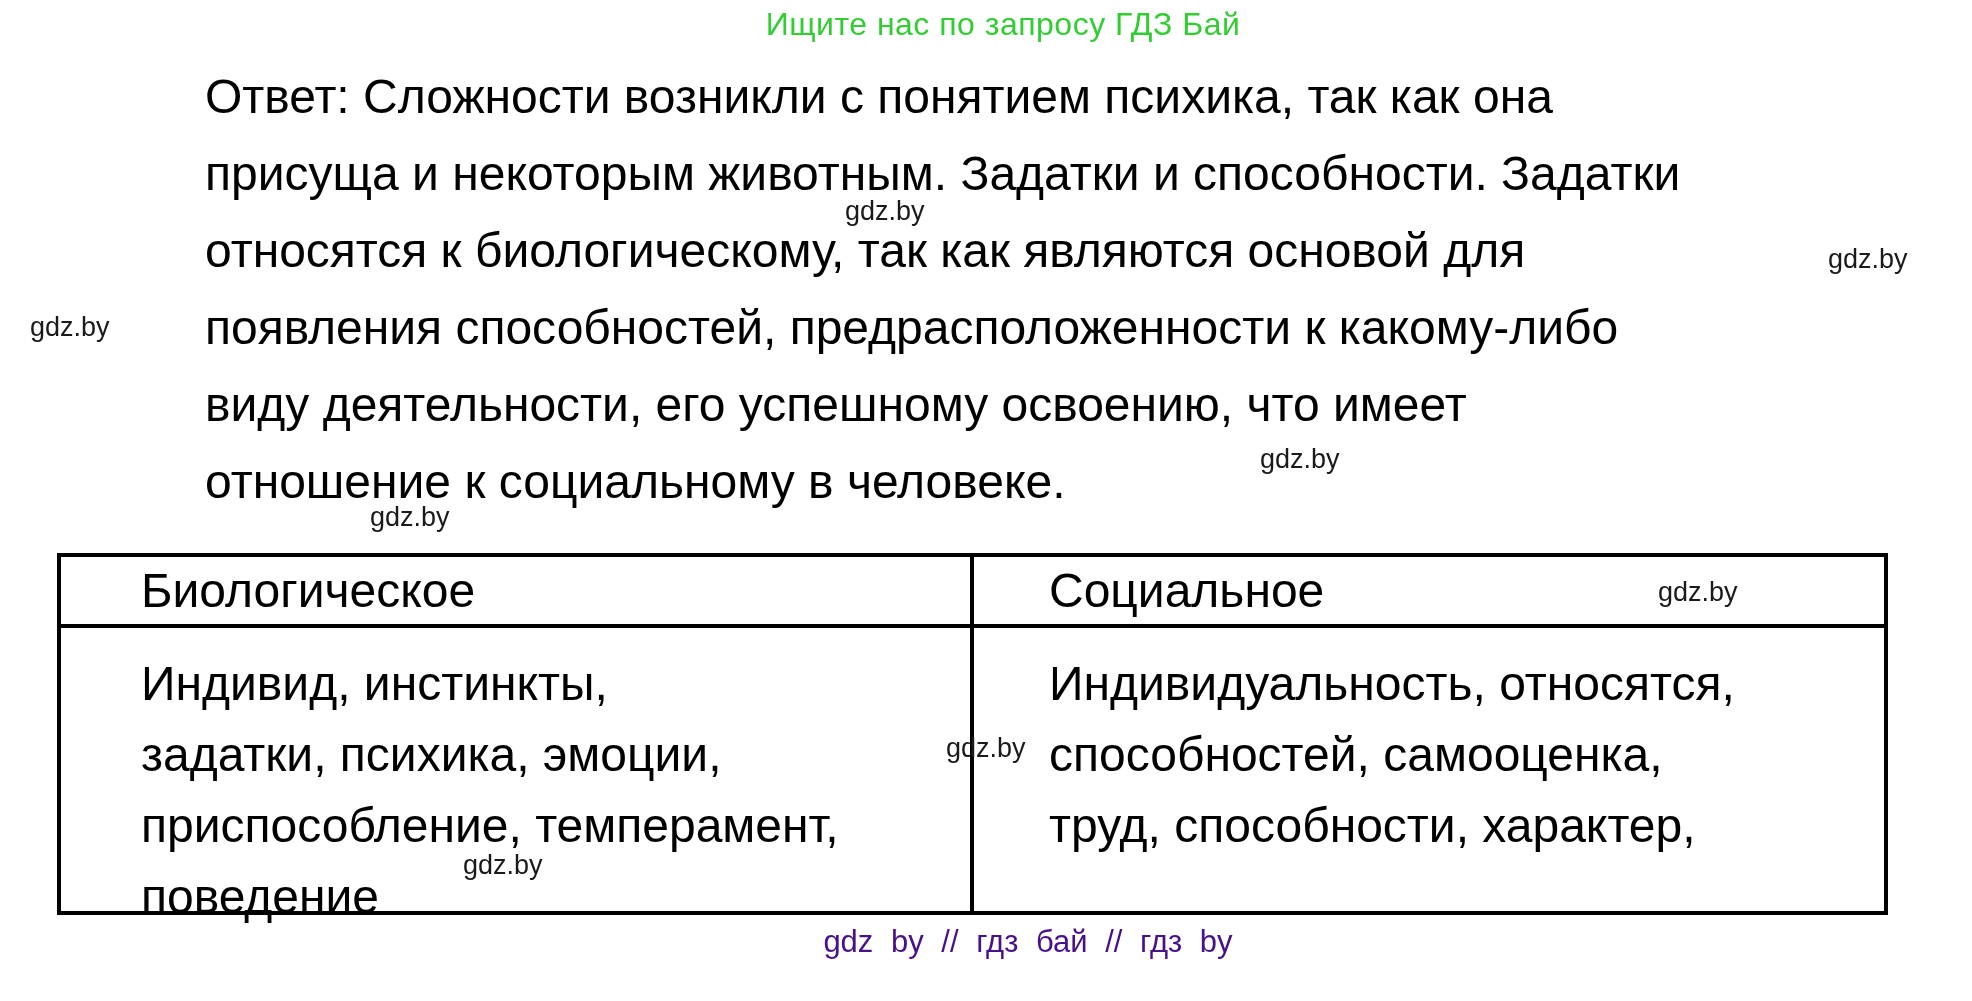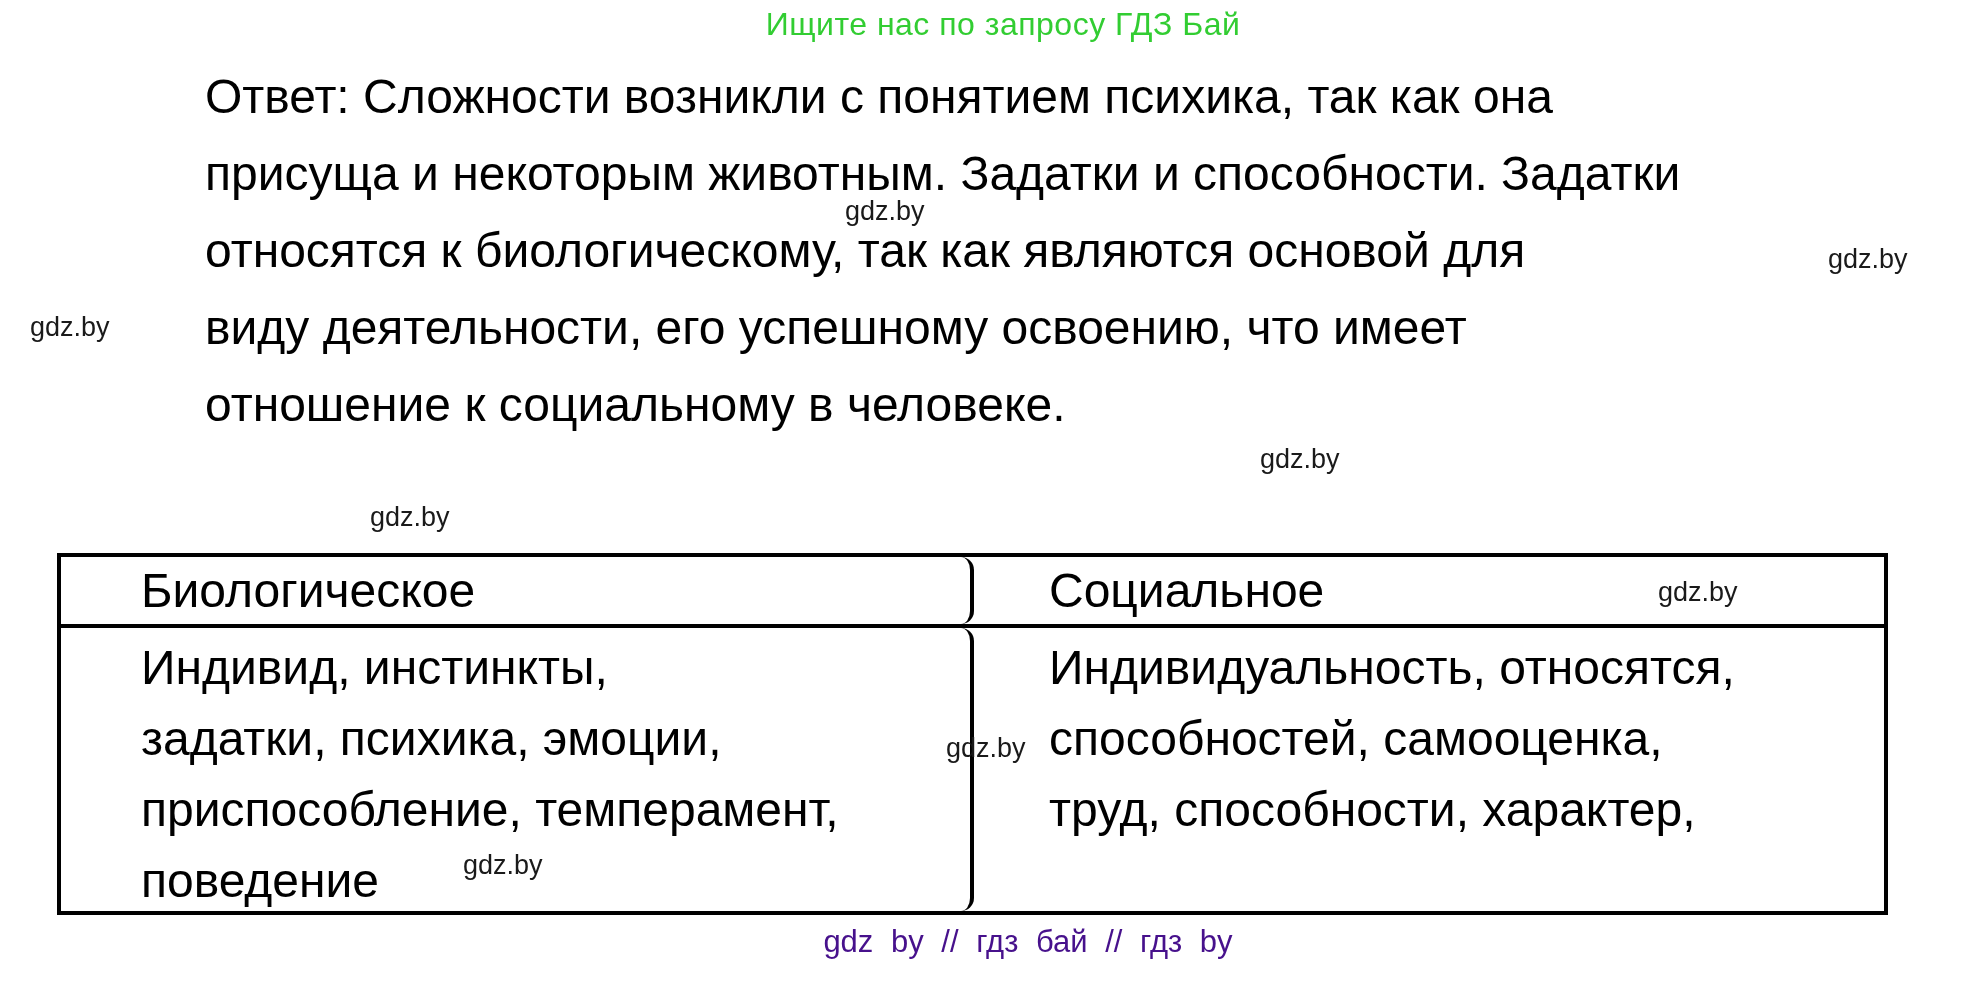--- a/index.html
+++ b/index.html
@@ -40,39 +40,38 @@
     top: 553px;
     width: 1831px;
     box-sizing: border-box;
     border: 4px solid #000000;
   }
   .trow { display: flex; }
   .trow.head { border-bottom: 4px solid #000000; }
   .cell {
     box-sizing: border-box;
     font-size: 48px;
-    border-radius: 13px;
   }
   .cell.left {
     width: 913px;
     border-right: 4px solid #000000;
     padding-left: 80px;
   }
   .cell.right {
     flex: 1;
     padding-left: 75px;
   }
   .head .cell {
     height: 67px;
     display: flex;
     align-items: center;
   }
   .body .cell {
     height: 283px;
-    padding-top: 4px;
+    padding-top: 20px;
     line-height: 71px;
     white-space: nowrap;
     overflow: visible;
   }
   .watermark {
     position: absolute;
     font-size: 27px;
     color: #1a1a1a;
     z-index: 5;
     white-space: nowrap;
@@ -91,20 +90,21 @@
 </style>
 </head>
 <body>
 
 <div class="banner">Ищите нас по запросу ГДЗ Бай</div>
 
 <div class="answer">
     <div class="answer-line">Ответ: Сложности возникли с понятием психика, так как она</div>
     <div class="answer-line">присуща и некоторым животным. Задатки и способности. Задатки</div>
     <div class="answer-line">относятся к биологическому, так как являются основой для</div>
+    <div class="answer-line">появления способностей, предрасположенности к какому-либо</div>
     <div class="answer-line">виду деятельности, его успешному освоению, что имеет</div>
     <div class="answer-line">отношение к социальному в человеке.</div>
   </div>
 
 <div class="cmp-table">
   <div class="trow head">
     <div class="cell left">Биологическое</div>
     <div class="cell right">Социальное</div>
   </div>
   <div class="trow body">

